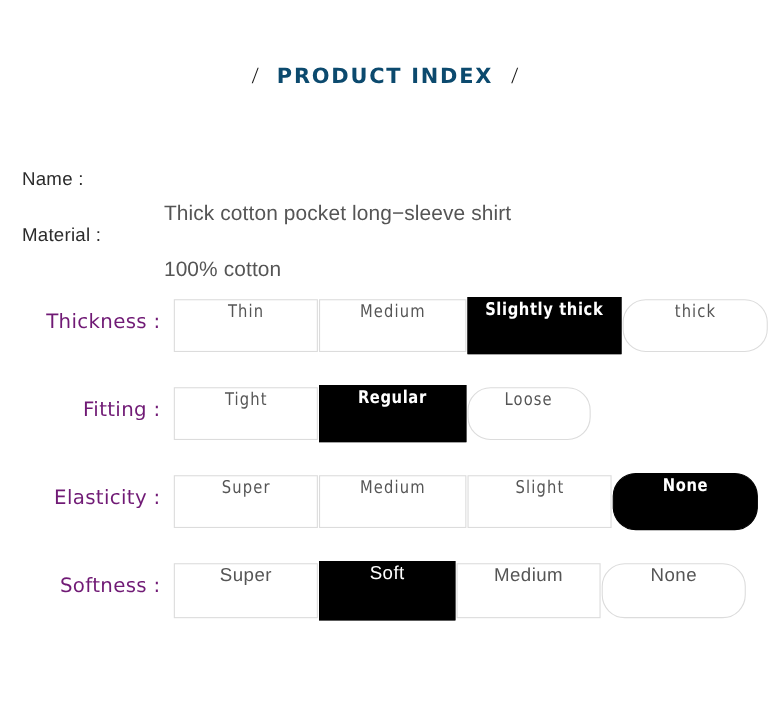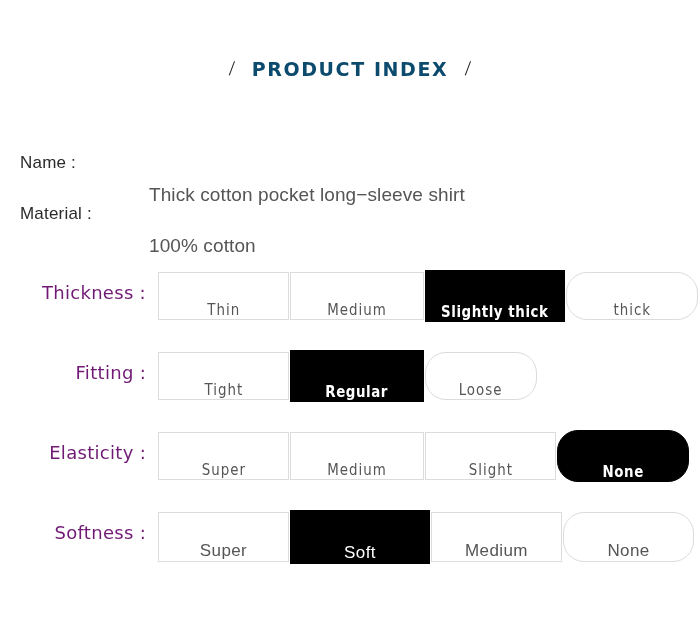--- a/index.html
+++ b/index.html
@@ -109,21 +109,21 @@
   }
   .spec-row.row-softness .options {
     left: 158px;
     height: 50px;
   }
 
   .option {
     flex: 0 0 auto;
     box-sizing: border-box;
     display: flex;
-    align-items: flex-end;
+    align-items: flex-start;
     justify-content: center;
     height: 48px;
     border: 1px solid #dcdcdc;
     background: #ffffff;
     color: #555555;
     font-family: "DejaVu Sans", "Liberation Sans", sans-serif;
     font-size: 16px;
     letter-spacing: 1.1px;
     margin-right: 1px;
   }
@@ -176,21 +176,21 @@
   .row-fitting    .option:nth-child(2){ width: 134px; }
   .row-fitting    .option:nth-child(3){ width: 112px; }
   .row-fitting    .option:nth-child(4){ width: 132px; }
 
   .row-elasticity .option:nth-child(1){ width: 131px; }
   .row-elasticity .option:nth-child(2){ width: 134px; }
   .row-elasticity .option:nth-child(3){ width: 131px; }
   .row-elasticity .option:nth-child(4){ width: 132px; }
 
   .row-softness   .option:nth-child(1){ width: 131px; }
-  .row-softness   .option:nth-child(2){ width: 140px; }
+  .row-softness   .option:nth-child(2){ width: 124px; }
   .row-softness   .option:nth-child(3){ width: 131px; }
   .row-softness   .option:nth-child(4){ width: 131px; }
 </style>
 </head>
 <body>
 
 <div class="title-bar">
   <span class="title-slash">/</span><span class="title-text">PRODUCT INDEX</span><span class="title-slash">/</span>
 </div>
 

